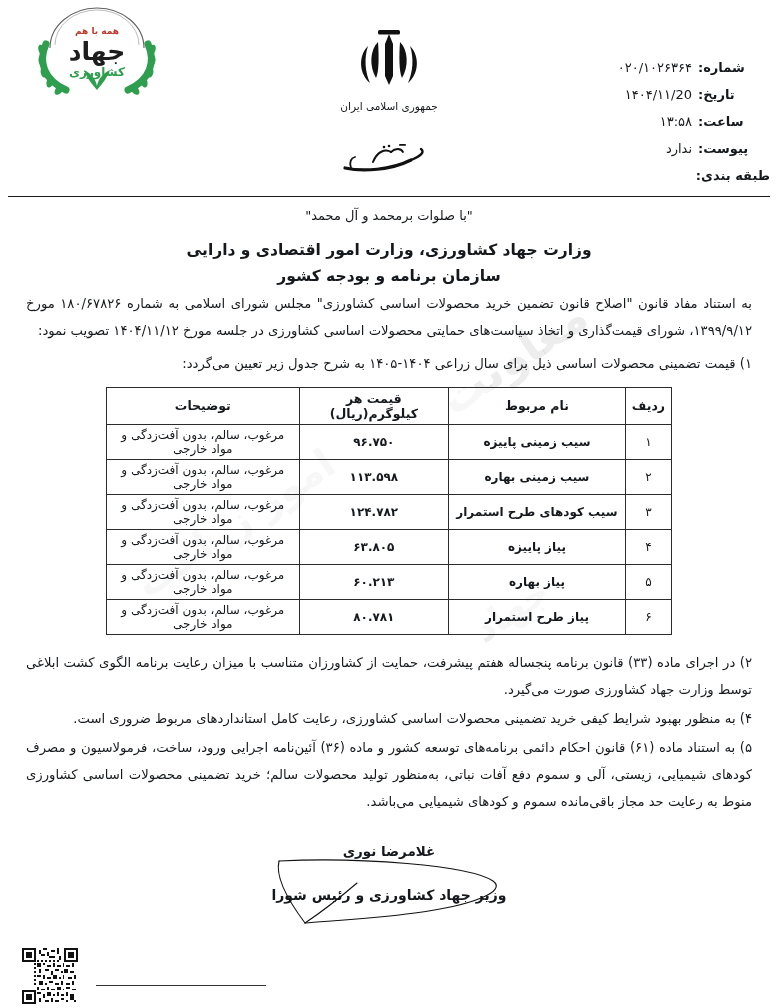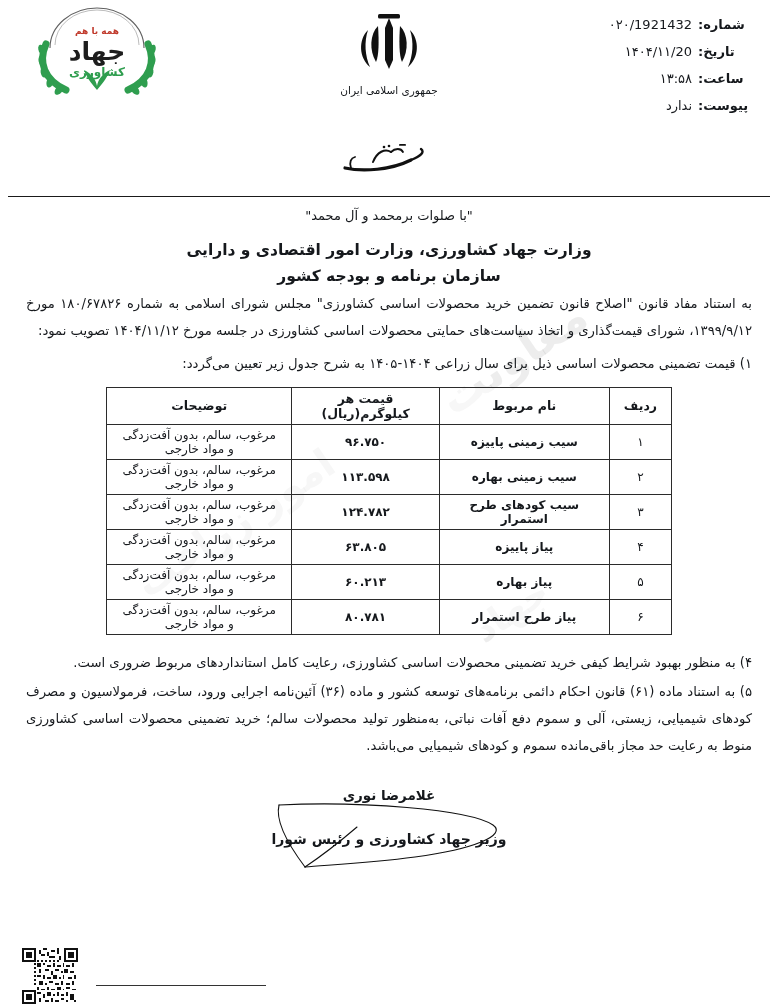--- a/index.html
+++ b/index.html
@@ -28,27 +28,27 @@
 
   
   .header{position:relative;height:190px;z-index:2;}
   .meta{
     position:absolute;right:8px;top:18px;width:260px;
     font-size:12.5px;line-height:1;
   }
   .meta-row{display:flex;justify-content:flex-start;align-items:baseline;height:27px;}
   .meta-label{
     font-weight:bold;font-size:13px;width:78px;text-align:left;
-    padding-left:6px;box-sizing:border-box;white-space:nowrap;
+    padding-left:6px;box-sizing:border-box;white-space:nowrap;margin-top:43px;
   }
   .meta-val{font-size:13px;text-align:right;white-space:nowrap;min-width:96px;}
 
   
   .emblem-center{
-    position:absolute;left:0;right:0;margin:0 auto;top:12px;
+    position:absolute;left:0;right:0;margin:16px auto;top:12px;
     width:200px;text-align:center;
   }
   .emblem-center .cap{font-size:10.5px;margin-top:2px;letter-spacing:.3px;}
 
   
   .logo-jahad{
     position:absolute;left:4px;top:4px;width:186px;text-align:center;
   }
   .jahad-mark{position:relative;width:150px;height:96px;margin:0 auto;}
   .jahad-sub{font-size:8.5px;line-height:1.5;margin-top:1px;color:#1a1a1a;}
@@ -71,21 +71,21 @@
     font-size:13.2px;line-height:2.05;text-align:justify;text-align-last:right;
     margin:0 0 6px;padding:0 6px;
   }
 
   
   table.prices{
     border-collapse:collapse;width:566px;margin:10px auto 14px;
     background:rgba(255,255,255,.55);
   }
   table.prices th,table.prices td{
-    border:1px solid #2b2b2b;padding:3px 14px;
+    border:1px solid #2b2b2b;padding:3px 6px;
     font-size:12px;text-align:center;height:22px;box-sizing:border-box;
   }
   table.prices thead th{font-weight:bold;font-size:12.5px;height:25px;}
   .c-radif{width:44px;}
   .c-name{width:178px;font-weight:bold;}
   .c-price{width:150px;font-weight:bold;letter-spacing:.4px;}
   .c-desc{width:194px;font-size:10.5px;font-weight:normal;text-align:center;}
   table.prices thead .c-desc{font-size:12.5px;font-weight:bold;}
 
   .clauses{margin-top:6px;}
@@ -178,33 +178,37 @@
 
           <path d="M58 18 C68 28 67 46 56 55 C61 44 62 30 58 18 Z"></path>
         </g>
       </svg>
       <div class="cap">جمهوری اسلامی ایران</div>
     </div>
 
     <div class="meta">
       <div class="meta-row">
         <span class="meta-label">شماره:</span>
-        <span class="meta-val">۰۲۰/1921432</span>
+        <span class="meta-val">۰۲۰/۱۰۲۶۳۶۴</span>
       </div>
       <div class="meta-row">
         <span class="meta-label">تاریخ:</span>
         <span class="meta-val">۱۴۰۴/۱۱/20</span>
       </div>
       <div class="meta-row">
         <span class="meta-label">ساعت:</span>
         <span class="meta-val">۱۳:۵۸</span>
       </div>
       <div class="meta-row">
         <span class="meta-label">پیوست:</span>
         <span class="meta-val">ندارد</span>
+      </div>
+      <div class="meta-row">
+        <span class="meta-label">طبقه بندی:</span>
+        <span class="meta-val"></span>
       </div>
     </div>
 
     <div class="basmalah">
       <svg width="120" height="40" viewBox="0 0 120 40" xmlns="http://www.w3.org/2000/svg">
         <g fill="none" stroke="#111" stroke-linecap="round">
           <path d="M16 30 C34 34 62 32 82 22" stroke-width="3.2"></path>
           <path d="M82 22 C92 18 96 14 92 11" stroke-width="2.4"></path>
           <path d="M44 24 C48 14 56 10 62 14" stroke-width="2"></path>
           <path d="M62 14 C66 10 72 10 74 14" stroke-width="1.8"></path>
@@ -277,20 +281,21 @@
         <tr>
           <td class="c-radif">۶</td>
           <td class="c-name">پیاز طرح استمرار</td>
           <td class="c-price">۸۰.۷۸۱</td>
           <td class="c-desc">مرغوب، سالم، بدون آفت‌زدگی و مواد خارجی</td>
         </tr>
       </tbody>
     </table>
 
     <div class="clauses">
+      <p class="clause">۲) در اجرای ماده (۳۳) قانون برنامه پنجساله هفتم پیشرفت، حمایت از کشاورزان متناسب با میزان رعایت برنامه الگوی کشت ابلاغی توسط وزارت جهاد کشاورزی صورت می‌گیرد.</p>
       <p class="clause">۴) به منظور بهبود شرایط کیفی خرید تضمینی محصولات اساسی کشاورزی، رعایت کامل استانداردهای مربوط ضروری است.</p>
       <p class="clause">۵) به استناد ماده (۶۱) قانون احکام دائمی برنامه‌های توسعه کشور و ماده (۳۶) آئین‌نامه اجرایی ورود، ساخت، فرمولاسیون و مصرف کودهای شیمیایی، زیستی، آلی و سموم دفع آفات نباتی، به‌منظور تولید محصولات سالم؛ خرید تضمینی محصولات اساسی کشاورزی منوط به رعایت حد مجاز باقی‌مانده سموم و کودهای شیمیایی می‌باشد.</p>
     </div>
 
     <div class="sign">
       <div class="sign-name">غلامرضا نوری</div>
       <div class="sign-flourish">
         <svg width="300" height="72" viewBox="0 0 300 72" xmlns="http://www.w3.org/2000/svg">
           <g fill="none" stroke="#111" stroke-width="1.1" stroke-linecap="round">
             <path d="M40 6 C120 2 230 10 254 26 C268 36 236 50 176 58 C130 64 88 66 66 68"></path>

